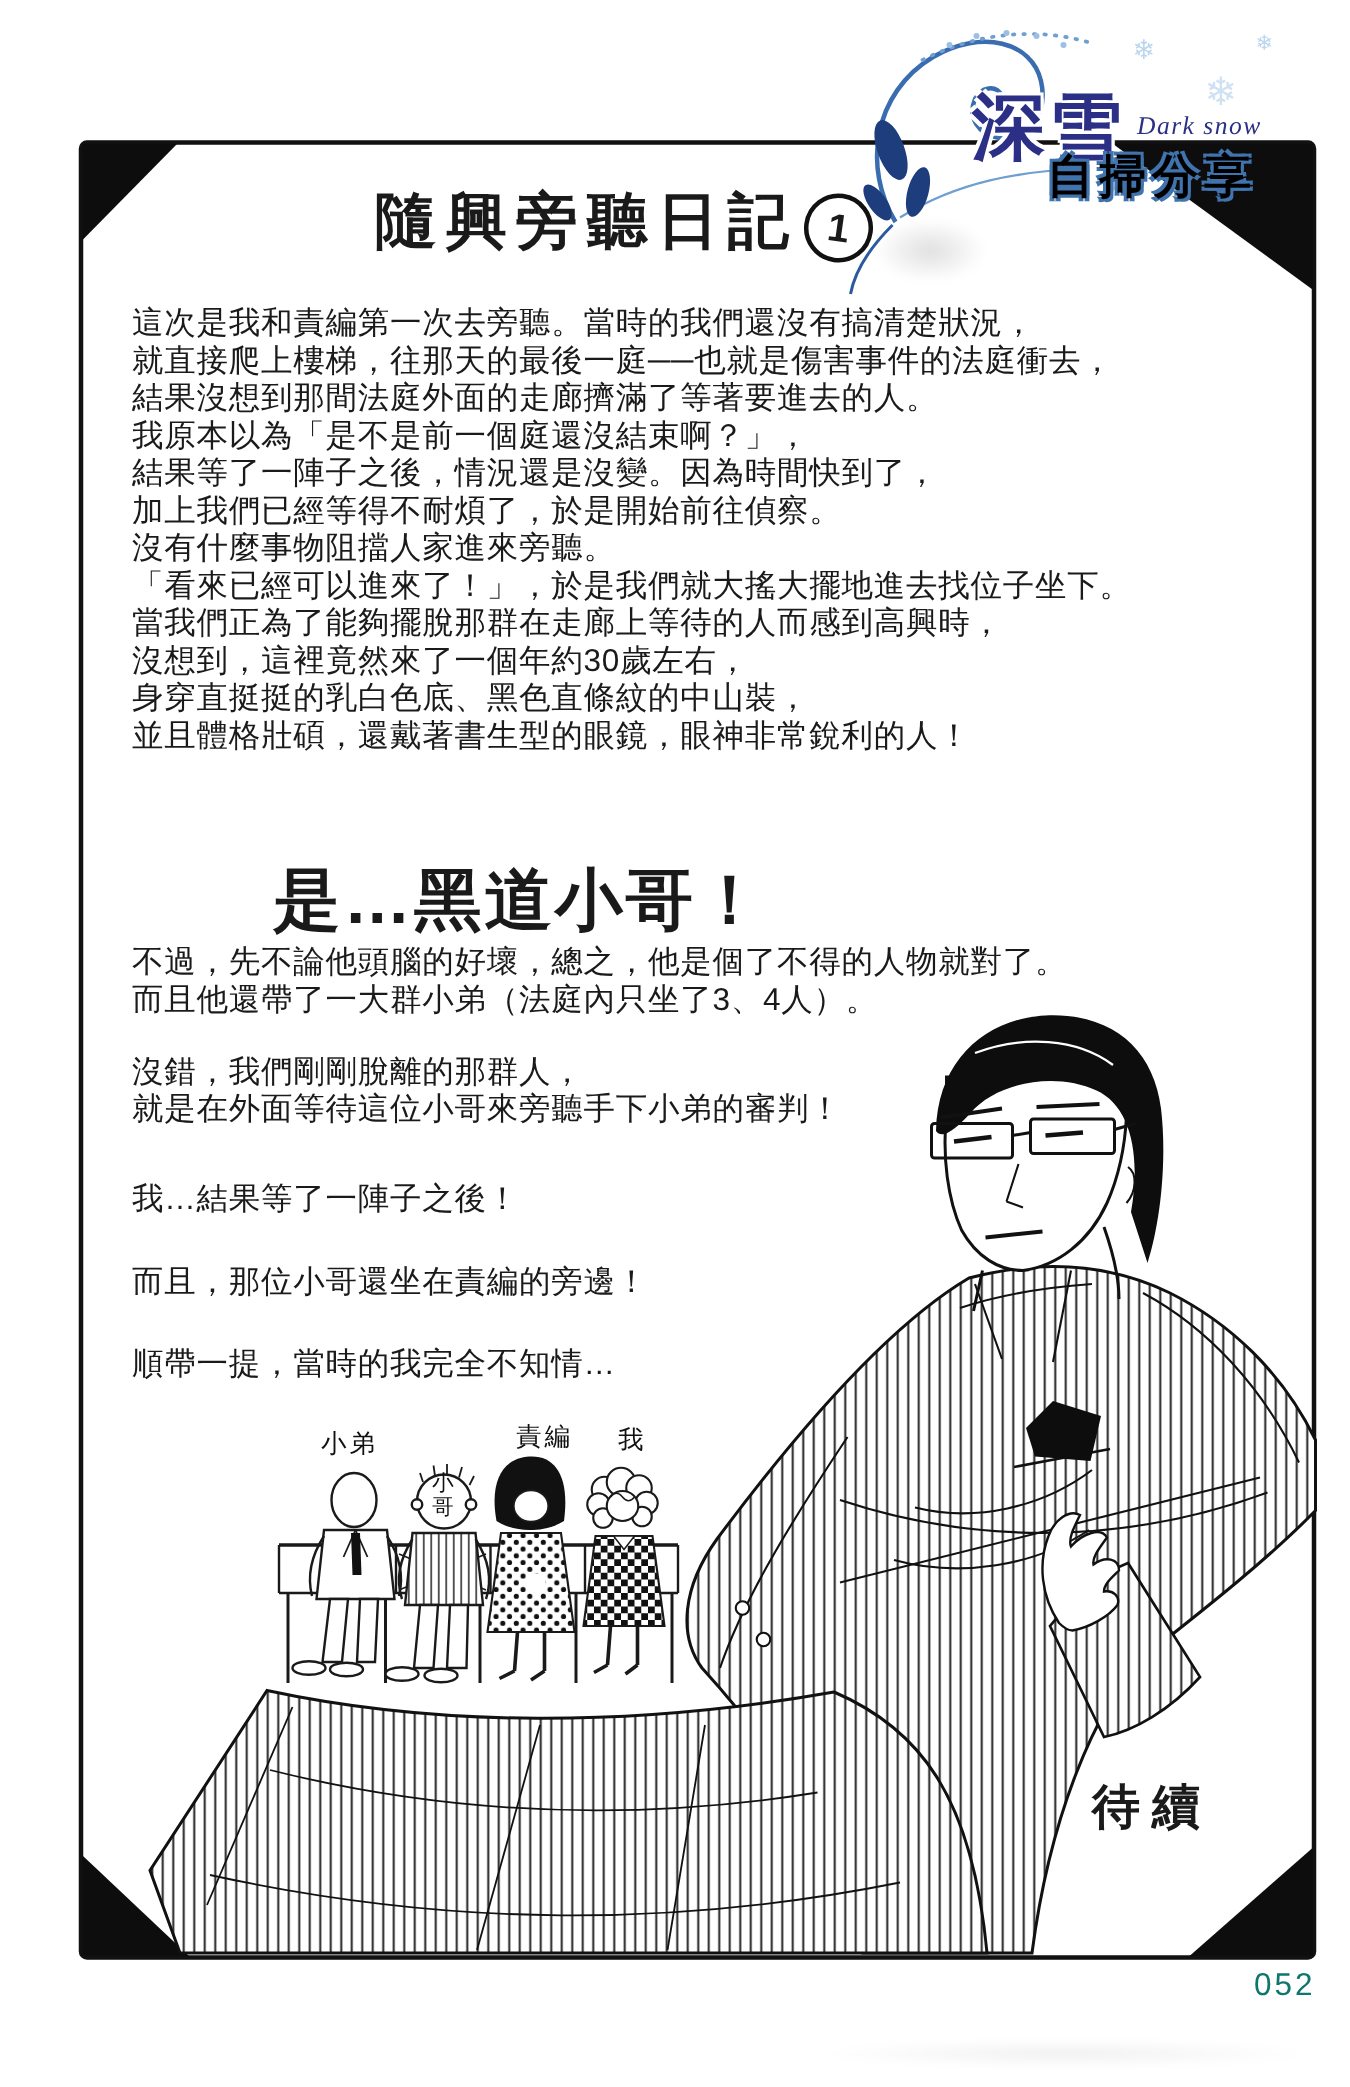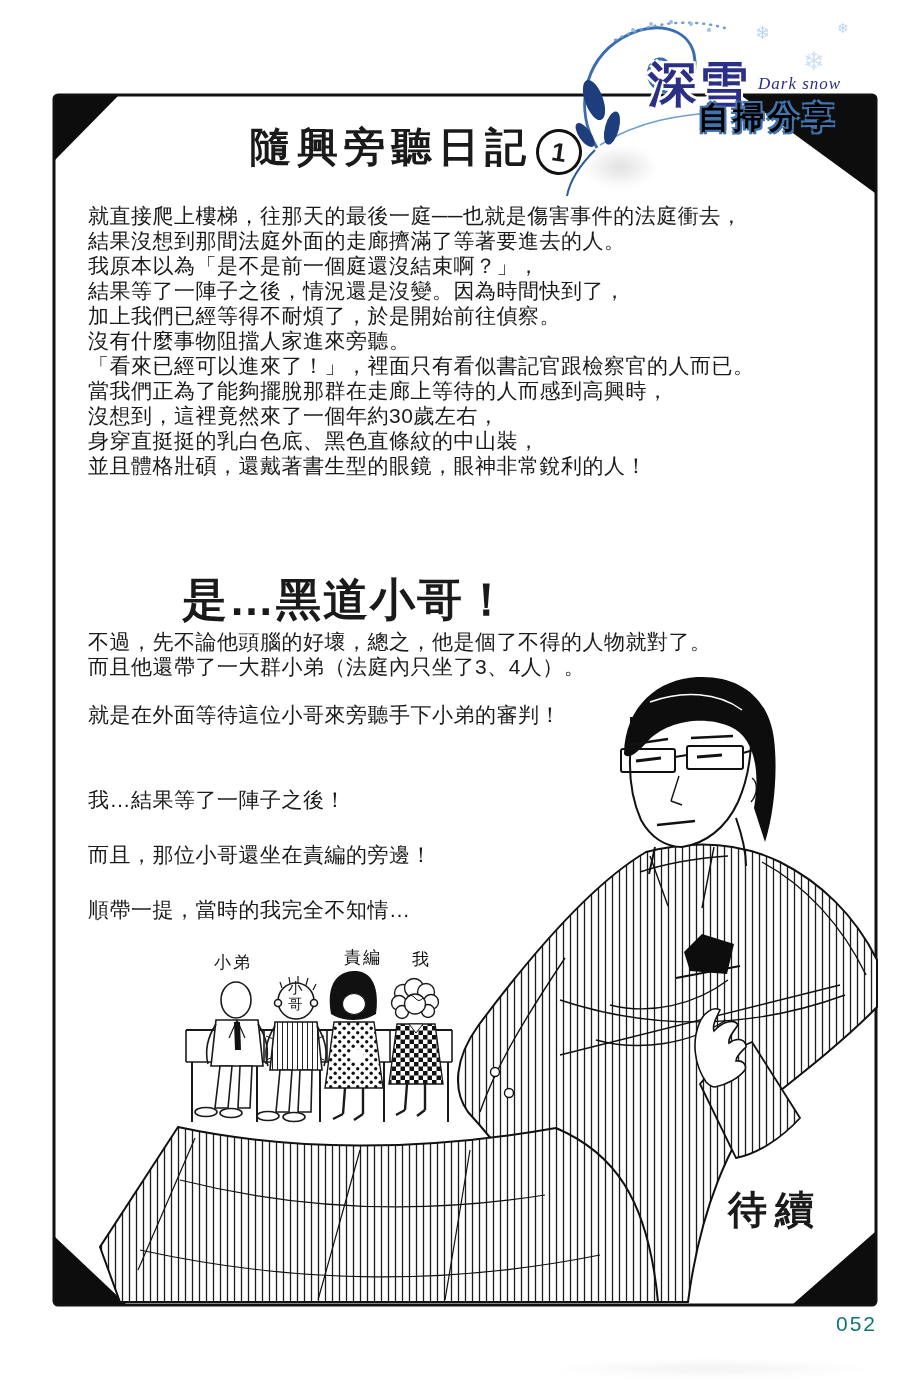--- a/index.html
+++ b/index.html
@@ -8,21 +8,21 @@
   .art{position:absolute;left:0;top:0;z-index:2;}
   .txt{position:absolute;left:88px;z-index:5;font-size:21px;line-height:25px;
        letter-spacing:0.5px;font-weight:500;white-space:nowrap;}
   .title{position:absolute;left:250px;top:120px;z-index:5;font-size:41px;font-weight:800;
          letter-spacing:6px;white-space:nowrap;display:flex;align-items:flex-end;}
   .circle-num{display:inline-flex;align-items:center;justify-content:center;
          width:40px;height:40px;border:3.5px solid #111;border-radius:50%;
          font-size:26px;font-weight:900;letter-spacing:0;margin-left:4px;transform:rotate(8deg);}
   .headline{position:absolute;left:182px;top:570px;z-index:5;font-size:45px;font-weight:900;
          letter-spacing:2px;white-space:nowrap;}
-  .tbc{position:absolute;left:728px;top:1183px;z-index:5;font-size:39px;font-weight:600;
+  .tbc{position:absolute;left:728px;top:1183px;z-index:5;font-size:32px;font-weight:600;
          letter-spacing:8px;white-space:nowrap;}
   .pageno{position:absolute;left:836px;top:1312px;z-index:5;font-size:21px;letter-spacing:2px;color:#0f766e;}
   
   .wm{position:absolute;left:555px;top:0;width:345px;height:200px;z-index:10;pointer-events:none;}
   .wm-cn{position:absolute;left:93px;top:52px;font-size:49px;font-weight:900;color:#2b2f86;
          letter-spacing:2px;
          text-shadow:-2px -2px 0 #fff,2px -2px 0 #fff,-2px 2px 0 #fff,2px 2px 0 #fff,0 0 3px #fff;}
   .wm-en{position:absolute;left:203px;top:74px;font-size:17px;font-weight:400;font-style:italic;
          font-family:"Liberation Serif",serif;color:#2b2f86;letter-spacing:1px;
          text-shadow:-1px -1px 0 #fff,1px 1px 0 #fff;}
@@ -225,41 +225,43 @@
       </g>
     </g>
   </svg>
 
   <div class="title">
     <span>隨興旁聽日記</span>
     <span class="circle-num">1</span>
   </div>
 
   <div class="txt" style="top:203px;">
+    <div>這次是我和責編第一次去旁聽。當時的我們還沒有搞清楚狀況，</div>
     <div>就直接爬上樓梯，往那天的最後一庭──也就是傷害事件的法庭衝去，</div>
     <div>結果沒想到那間法庭外面的走廊擠滿了等著要進去的人。</div>
     <div>我原本以為「是不是前一個庭還沒結束啊？」，</div>
     <div>結果等了一陣子之後，情況還是沒變。因為時間快到了，</div>
     <div>加上我們已經等得不耐煩了，於是開始前往偵察。</div>
     <div>沒有什麼事物阻擋人家進來旁聽。</div>
-    <div>「看來已經可以進來了！」，裡面只有看似書記官跟檢察官的人而已。</div>
+    <div>「看來已經可以進來了！」，於是我們就大搖大擺地進去找位子坐下。</div>
     <div>當我們正為了能夠擺脫那群在走廊上等待的人而感到高興時，</div>
     <div>沒想到，這裡竟然來了一個年約30歲左右，</div>
     <div>身穿直挺挺的乳白色底、黑色直條紋的中山裝，</div>
     <div>並且體格壯碩，還戴著書生型的眼鏡，眼神非常銳利的人！</div>
   </div>
 
   <div class="headline">是…黑道小哥！</div>
 
   <div class="txt" style="top:629px;">
     <div>不過，先不論他頭腦的好壞，總之，他是個了不得的人物就對了。</div>
     <div>而且他還帶了一大群小弟（法庭內只坐了3、4人）。</div>
   </div>
 
   <div class="txt" style="top:702px;">
+    <div>沒錯，我們剛剛脫離的那群人，</div>
     <div>就是在外面等待這位小哥來旁聽手下小弟的審判！</div>
   </div>
 
   <div class="txt" style="top:787px;">我…結果等了一陣子之後！</div>
   <div class="txt" style="top:842px;">而且，那位小哥還坐在責編的旁邊！</div>
   <div class="txt" style="top:897px;">順帶一提，當時的我完全不知情…</div>
 
   <div class="tbc">待續</div>
   <div class="pageno">052</div>
 

